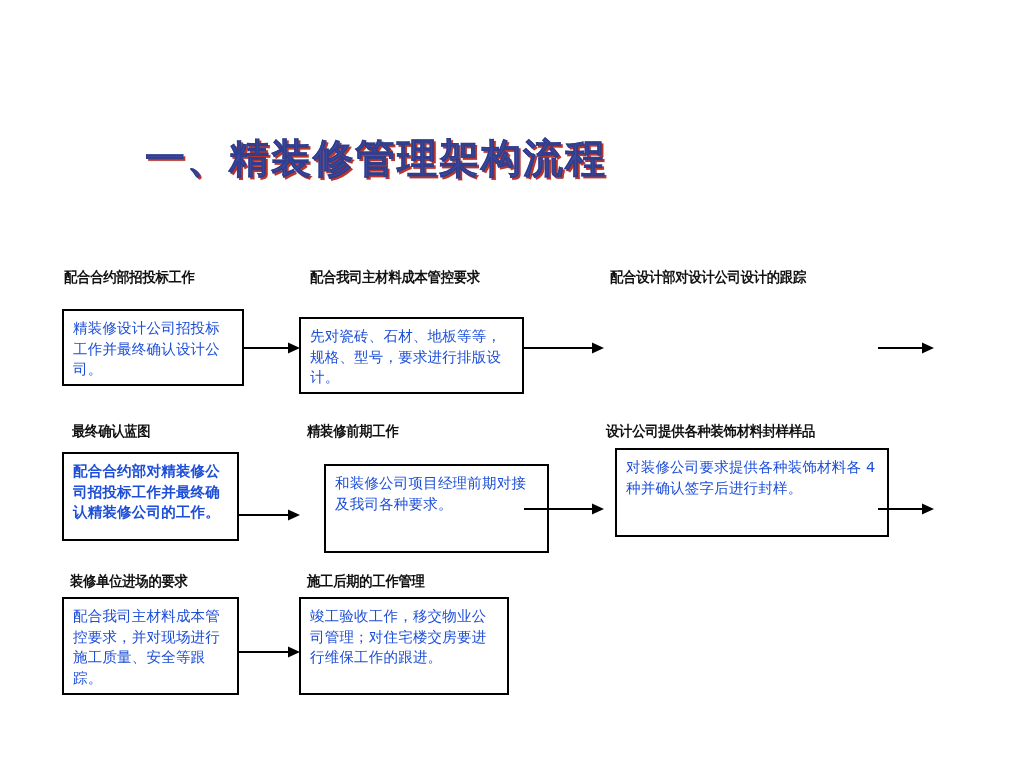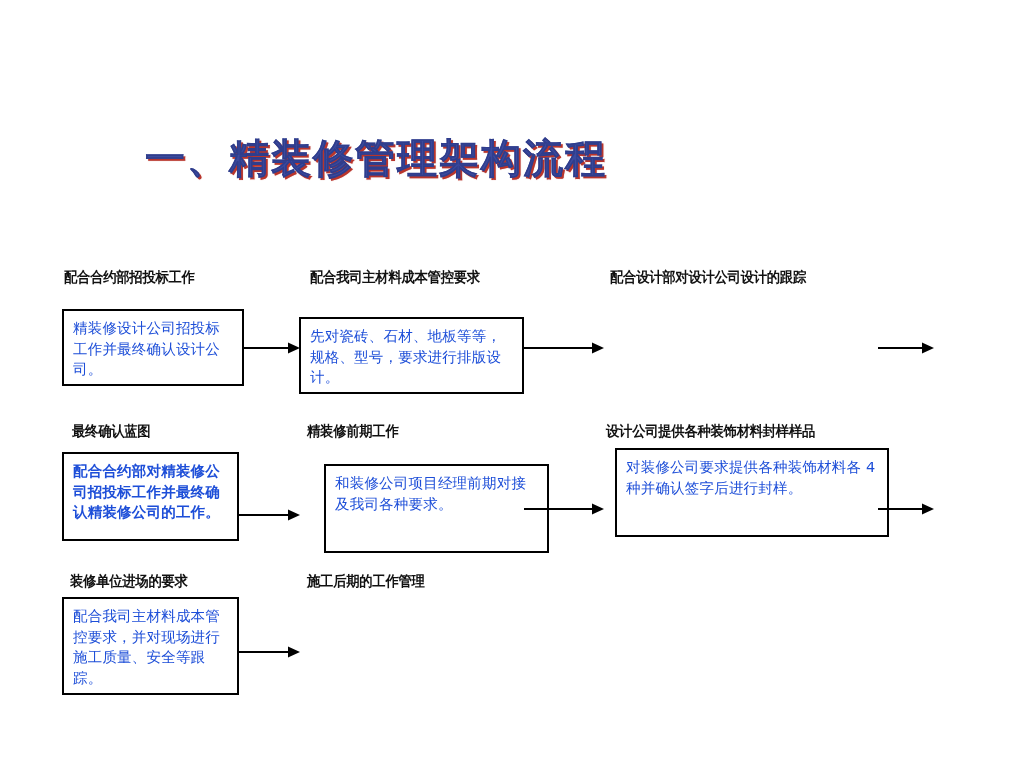--- a/index.html
+++ b/index.html
@@ -149,20 +149,23 @@
       <polygon points="44,0.5 56,6 44,11.5" fill="#000"></polygon>
     </svg>
   </span>
 
   <div class="node-label" style="left:70px; top:572px;">装修单位进场的要求</div>
   <div class="node-box" style="left:62px; top:597px; width:177px; height:98px;">
     <div class="node-text">配合我司主材料成本管控要求，并对现场进行施工质量、安全等跟踪。</div>
   </div>
 
   <div class="node-label" style="left:307px; top:572px;">施工后期的工作管理</div>
+  <div class="node-box" style="left:299px; top:597px; width:210px; height:98px;">
+    <div class="node-text">竣工验收工作，移交物业公司管理；对住宅楼交房要进行维保工作的跟进。</div>
+  </div>
 
   <span class="arrow" style="left:239px; top:646px; width:61px;">
     <svg width="61" height="12" viewBox="0 0 61 12">
       <line x1="0" y1="6" x2="51" y2="6" stroke="#000" stroke-width="2"></line>
       <polygon points="49,0.5 61,6 49,11.5" fill="#000"></polygon>
     </svg>
   </span>
 
 </div>
 

